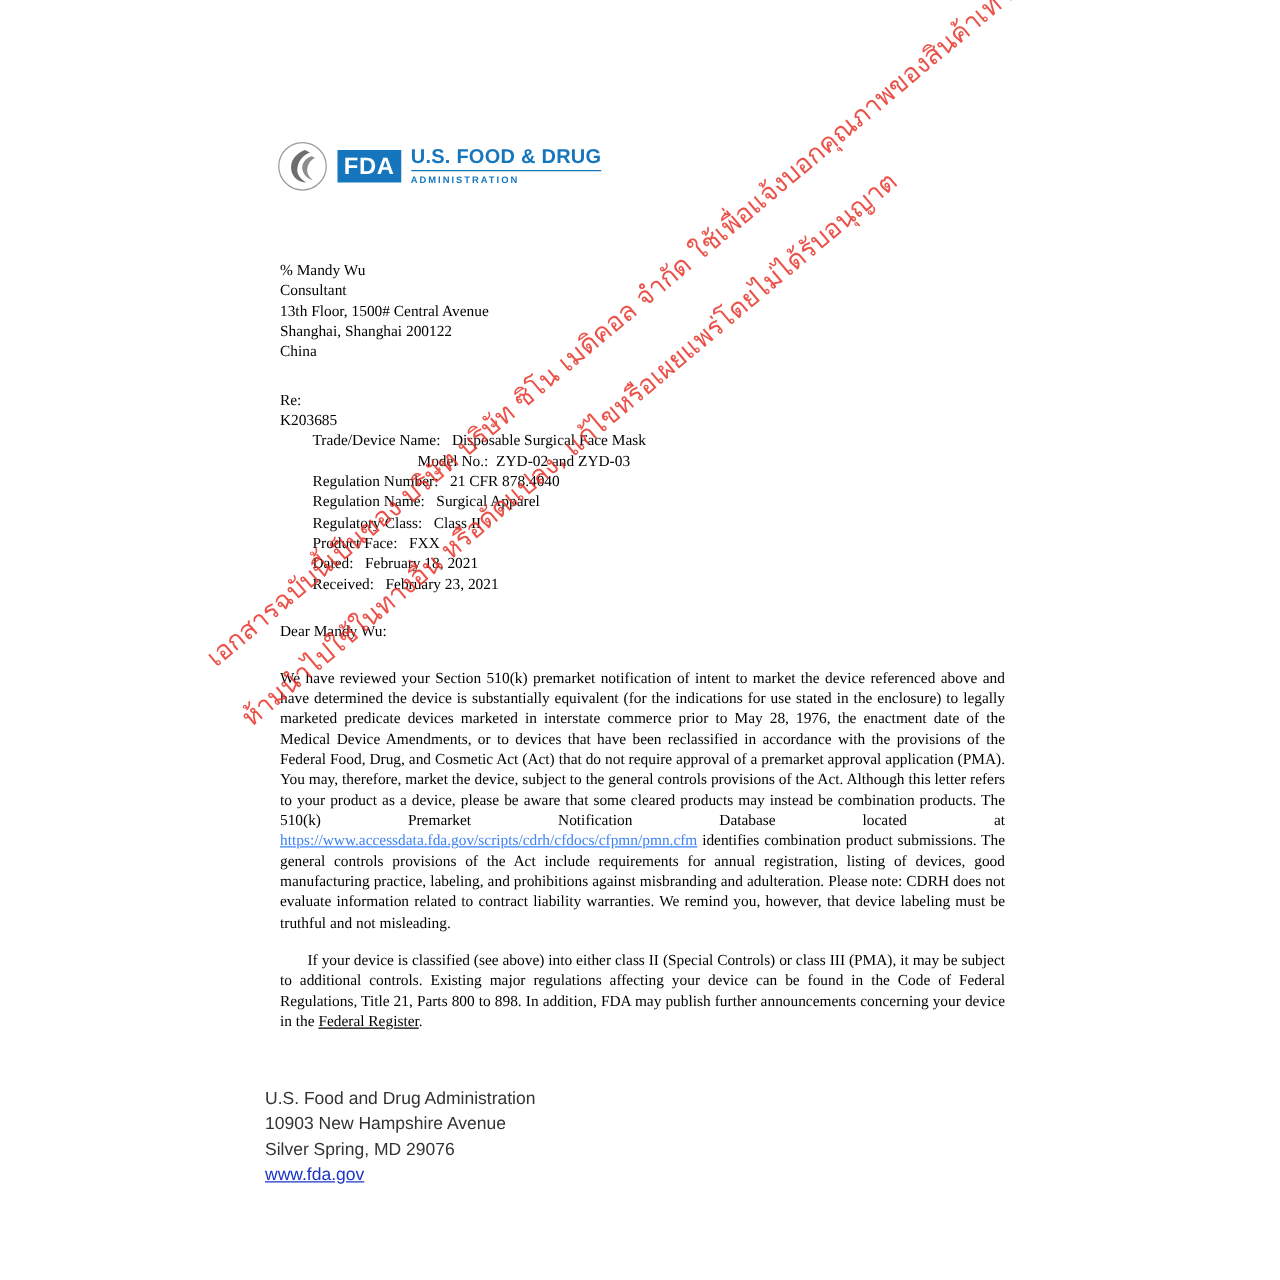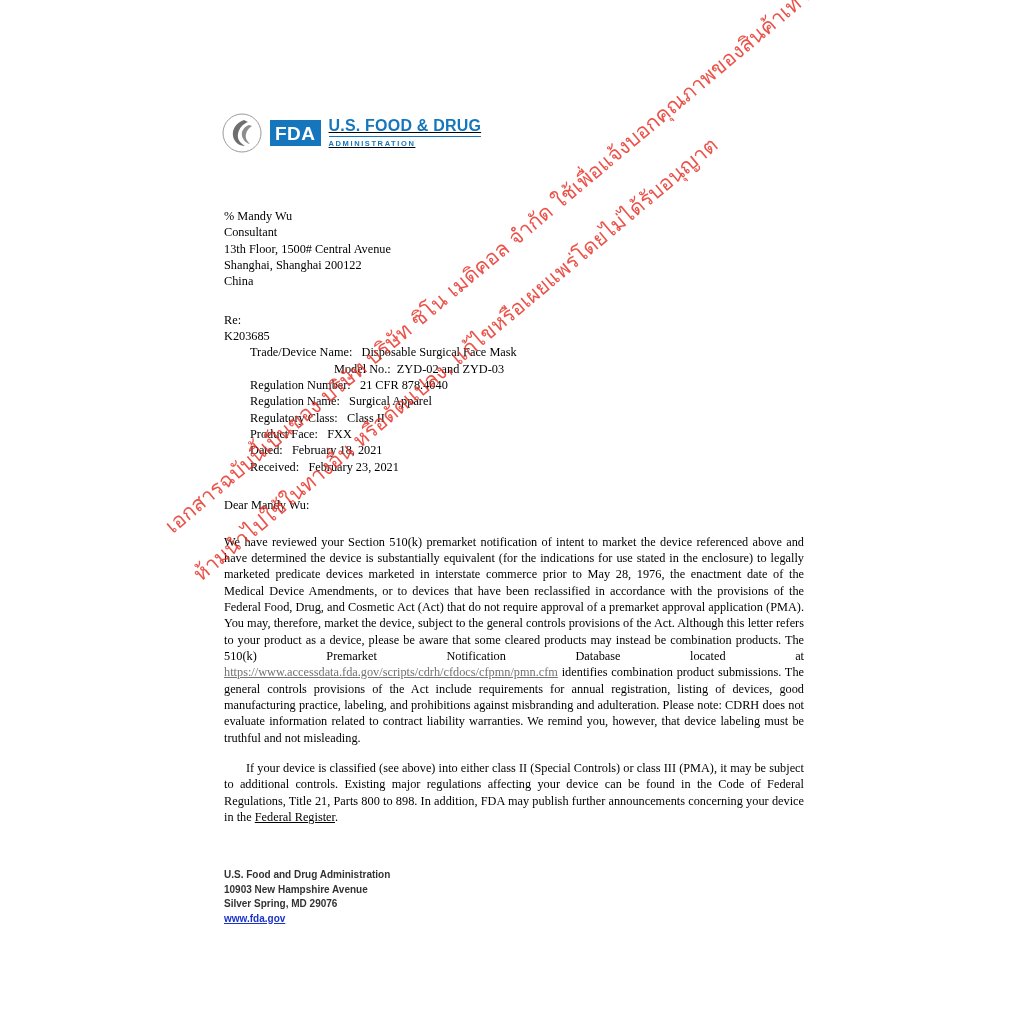--- a/index.html
+++ b/index.html
@@ -49,21 +49,20 @@
     font-size: 19px;
     letter-spacing: .5px;
     padding: 4px 5px 3px 5px;
     line-height: 1;
   }
   .fda-words {
     display: flex;
     flex-direction: column;
     justify-content: center;
     font-family: "Liberation Sans", sans-serif;
-    text-decoration: underline;
   }
   .fda-line1 {
     font-size: 16px;
     font-weight: bold;
     color: #1676bd;
     letter-spacing: .2px;
     line-height: 1.05;
   }
   .fda-line2 {
     font-size: 7.5px;
@@ -106,35 +105,34 @@
 
   .salutation { margin-bottom: 20px; }
 
   p.para {
     margin: 0 0 14px 0;
     text-align: justify;
   }
   p.para.indent { text-indent: 22px; }
 
   a.link {
-    color: #737373;
+    color: #3b82f6;
     text-decoration: underline;
   }
   .uline { text-decoration: underline; }
 
   
   .footer {
     position: absolute;
-    left: 224px;
+    left: 212px;
     top: 868px;
     font-family: "Liberation Sans", sans-serif;
-    font-size: 10px;
+    font-size: 14px;
     line-height: 1.45;
     color: #333333;
-    font-weight: bold;
   }
   .footer a {
     color: #1a34c8;
     text-decoration: underline;
   }
 
   
   .wm {
     position: absolute;
     font-family: "DejaVu Sans", sans-serif;

